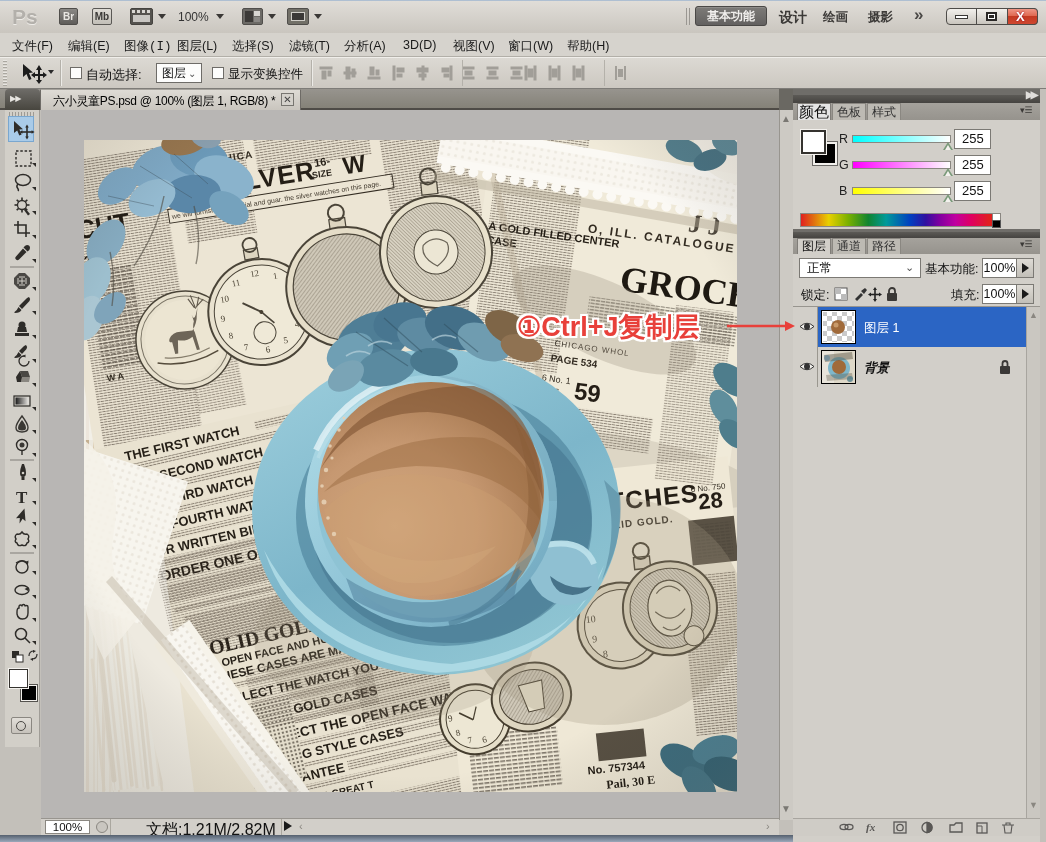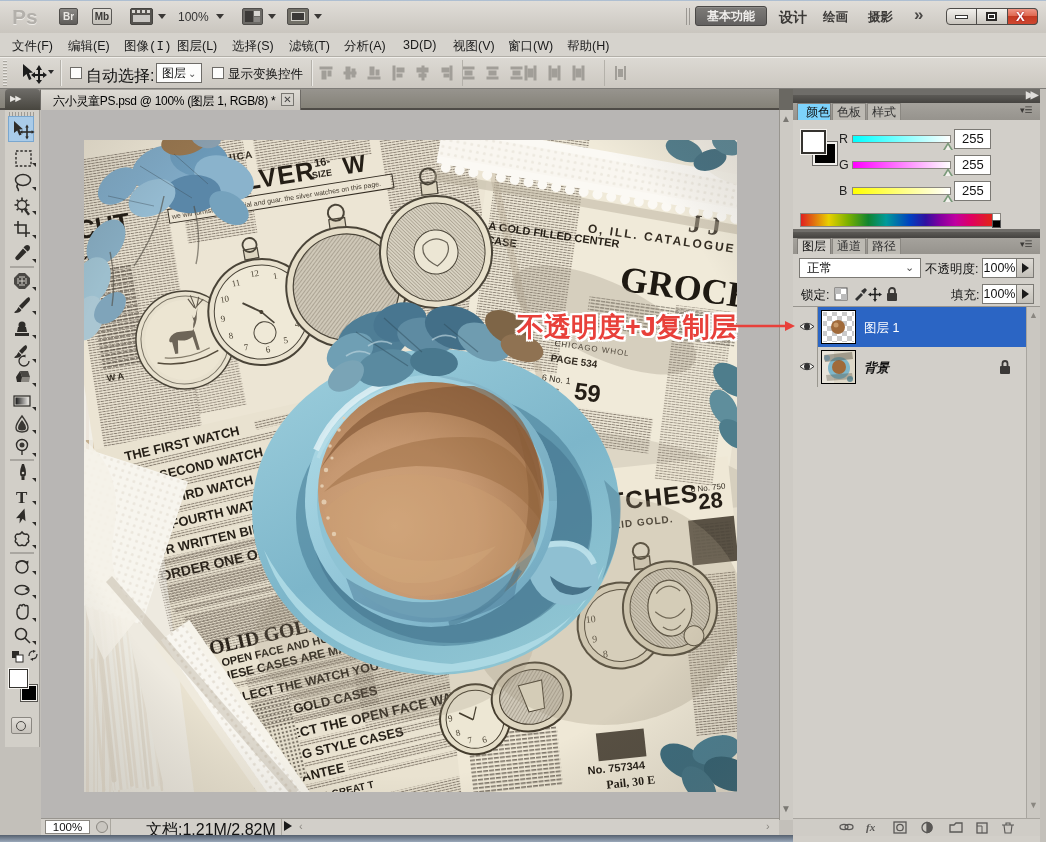--- a/index.html
+++ b/index.html
@@ -76,21 +76,21 @@
   <g stroke="#1c1c1c" stroke-width="2">
       <line x1="21" y1="7" x2="21" y2="19"></line>
       <line x1="15" y1="13" x2="27" y2="13"></line>
     </g>
   <path d="M21 3 L18 8 L24 8 Z M21 22 L18 18 L24 18 Z M13 13 L17 10 L17 16 Z M29 13 L25 10 L25 16 Z" fill="#1c1c1c"></path>
 </svg>
 <div class="abs" style="left:48px;top:70px;width:0;height:0;border-left:3.5px solid transparent;border-right:3.5px solid transparent;border-top:4.5px solid #2a2a2a;"></div>
 <div class="abs" style="left:60px;top:60px;width:1px;height:26px;background:#b4b1aa;"></div>
 <div class="abs" style="left:61px;top:60px;width:1px;height:26px;background:#ecebe7;"></div>
 <div class="abs" style="left:70px;top:67px;width:12px;height:12px;background:#fdfdfc;border:1px solid #6e6c68;"></div>
-<div class="abs" style="left:86px;top:66px;font-size:16px;color:#111;">自动选择:</div>
+<div class="abs" style="left:86px;top:66px;font-size:13px;color:#111;">自动选择:</div>
 <div class="abs" style="left:156px;top:63px;width:46px;height:20px;background:#fdfdfc;border:1px solid #6e6c68;font-size:12px;color:#111;line-height:18px;padding-left:5px;">图层</div>
 <div class="abs" style="left:188px;top:68px;font-size:10px;color:#555;">⌄</div>
 <div class="abs" style="left:212px;top:67px;width:12px;height:12px;background:#fdfdfc;border:1px solid #6e6c68;"></div>
 <div class="abs" style="left:228px;top:66px;font-size:12.5px;color:#111;">显示变换控件</div>
 <div class="abs" style="left:311px;top:60px;width:1px;height:26px;background:#b4b1aa;"></div>
 <div class="abs" style="left:312px;top:60px;width:1px;height:26px;background:#ecebe7;"></div>
 
 <svg class="abs" style="left:318px;top:64px;" width="300" height="18" viewBox="0 0 300 18">
   <g fill="#a19e98" stroke="#a19e98">
     <g transform="translate(0,0)">
@@ -744,21 +744,21 @@
 
 <div class="abs" style="left:0;top:835px;width:1046px;height:7px;background:linear-gradient(#55606e,#9aa8ba);"></div>
 
 <div class="abs" style="left:793px;top:89px;width:253px;height:753px;background:#d2cfc9;"></div>
 
 <div class="abs" style="left:793px;top:89px;width:253px;height:6px;background:#6f6d69;"></div>
 <div class="abs" style="left:793px;top:95px;width:253px;height:8px;background:linear-gradient(#5c5a56,#454340);"></div>
 <div class="abs" style="left:1026px;top:89px;color:#e0dedb;font-size:10px;font-weight:bold;letter-spacing:-3px;">▶▶</div>
 
 <div class="abs" style="left:793px;top:103px;width:253px;height:17px;background:linear-gradient(#a5a29c,#96938d);"></div>
-<div class="abs" style="left:797px;top:103px;width:34px;height:17px;background:#7dd3fc;border:1px solid #807d78;border-bottom:none;font-size:12px;color:#111;text-align:right;line-height:16px;">颜色</div>
+<div class="abs" style="left:797px;top:103px;width:34px;height:17px;background:#e5e5e5;border:1px solid #807d78;border-bottom:none;font-size:15px;color:#111;text-align:center;line-height:16px;">颜色</div>
 <div class="abs" style="left:832px;top:103px;width:34px;height:22px;background:#bdbab3;border:1px solid #8a8781;border-bottom:none;font-size:12px;color:#333;text-align:center;line-height:16px;">色板</div>
 <div class="abs" style="left:867px;top:103px;width:34px;height:17px;background:#bdbab3;border:1px solid #8a8781;border-bottom:none;font-size:12px;color:#333;text-align:center;line-height:16px;">样式</div>
 <div class="abs" style="left:1020px;top:105px;width:16px;height:12px;color:#3a3836;font-size:9px;">▾☰</div>
 
 <div class="abs" style="left:793px;top:120px;width:253px;height:110px;background:#d2cfc9;"></div>
 
 <div class="abs" style="left:813px;top:142px;width:24px;height:23px;background:#000;border:2px solid #f2f0ec;outline:1px solid #6a6865;"></div>
 <div class="abs" style="left:801px;top:130px;width:25px;height:24px;background:#fff;border:2px solid #35332f;outline:1px solid #f4f2ee;"></div>
 
 <div class="abs" style="left:839px;top:132px;font-size:12.5px;color:#222;">R</div>
@@ -787,21 +787,21 @@
 <div class="abs" style="left:793px;top:232px;width:253px;height:6px;background:linear-gradient(#5c5a56,#454340);"></div>
 
 <div class="abs" style="left:793px;top:238px;width:253px;height:16px;background:linear-gradient(#a5a29c,#96938d);"></div>
 <div class="abs" style="left:797px;top:238px;width:34px;height:16px;background:#d2cfc9;border:1px solid #807d78;border-bottom:none;font-size:12px;color:#111;text-align:center;line-height:15px;">图层</div>
 <div class="abs" style="left:832px;top:238px;width:34px;height:16px;background:#bdbab3;border:1px solid #8a8781;border-bottom:none;font-size:12px;color:#333;text-align:center;line-height:15px;">通道</div>
 <div class="abs" style="left:867px;top:238px;width:34px;height:16px;background:#bdbab3;border:1px solid #8a8781;border-bottom:none;font-size:12px;color:#333;text-align:center;line-height:15px;">路径</div>
 <div class="abs" style="left:1020px;top:239px;width:16px;height:12px;color:#3a3836;font-size:9px;">▾☰</div>
 
 <div class="abs" style="left:799px;top:258px;width:122px;height:20px;background:#fff;border:1px solid #7b7974;font-size:12.5px;color:#111;line-height:18px;padding-left:7px;">正常</div>
 <div class="abs" style="left:905px;top:261px;font-size:11px;color:#555;">⌄</div>
-<div class="abs" style="left:925px;top:261px;font-size:12.5px;color:#111;">不透明度:</div>
+<div class="abs" style="left:925px;top:261px;font-size:12.5px;color:#111;">基本功能:</div>
 <div class="abs" style="left:982px;top:258px;width:35px;height:20px;background:#fff;border:1px solid #7b7974;font-size:12.5px;color:#111;line-height:18px;text-align:center;">100%</div>
 <div class="abs" style="left:1016px;top:258px;width:18px;height:20px;background:linear-gradient(#dedbd5,#c2bfb8);border:1px solid #7b7974;"></div>
 <div class="abs" style="left:1022px;top:263px;width:0;height:0;border-top:5px solid transparent;border-bottom:5px solid transparent;border-left:7px solid #1a1a1a;"></div>
 
 <div class="abs" style="left:801px;top:287px;font-size:12.5px;color:#111;">锁定:</div>
 <svg class="abs" style="left:834px;top:286px;" width="70" height="16" viewBox="0 0 70 16">
   <rect x="1" y="2" width="12" height="12" fill="#fff" stroke="#555"></rect>
   <rect x="1" y="2" width="6" height="6" fill="#bbb"></rect>
     <rect x="7" y="8" width="6" height="6" fill="#bbb"></rect>
   <path d="M21 13 L27 7 L29 9 L23 15 Z M27 5 L31 2 L33 4 L30 8 Z" fill="#333"></path>
@@ -881,17 +881,17 @@
       <path d="M91 2.5 A5 5 0 0 1 91 12.5 Z" fill="#5a5856"></path>
     <path d="M114 5 L118 5 L120 3 L126 3 L126 12 L114 12 Z"></path>
     <rect x="141" y="3" width="10" height="10"></rect>
       <path d="M141 6 L146 6 L146 13" stroke-width="1"></path>
     <path d="M168 5 L176 5 L175 13 L169 13 Z M166 5 L178 5 M170 5 L170 3 L174 3 L174 5" stroke-width="1.1"></path>
   </g>
 </svg>
 
 <div class="abs" style="left:1040px;top:89px;width:6px;height:753px;background:#c3c0ba;"></div>
 
-<div class="abs" style="left:517px;top:309px;width:240px;font-size:27px;font-weight:bold;color:#e8403a;text-shadow:-2px -2px 0 #fff,2px -2px 0 #fff,-2px 2px 0 #fff,2px 2px 0 #fff,0 -2px 0 #fff,0 2px 0 #fff,-2px 0 0 #fff,2px 0 0 #fff;z-index:50;">不透明度+J复制层</div>
+<div class="abs" style="left:517px;top:309px;width:240px;font-size:27px;font-weight:bold;color:#e8403a;text-shadow:-2px -2px 0 #fff,2px -2px 0 #fff,-2px 2px 0 #fff,2px 2px 0 #fff,0 -2px 0 #fff,0 2px 0 #fff,-2px 0 0 #fff,2px 0 0 #fff;z-index:50;">①Ctrl+J复制层</div>
 <svg class="abs" style="left:727px;top:318px;z-index:51;" width="70" height="16" viewBox="0 0 70 16">
   <line x1="0" y1="8" x2="60" y2="8" stroke="#e8403a" stroke-width="2.5"></line>
   <path d="M58 3 L68 8 L58 13 Z" fill="#e8403a"></path>
 </svg>
 
 </body></html>

